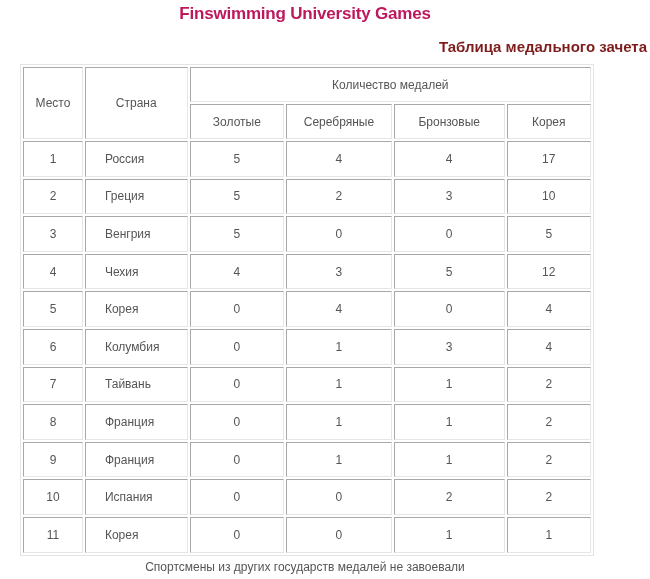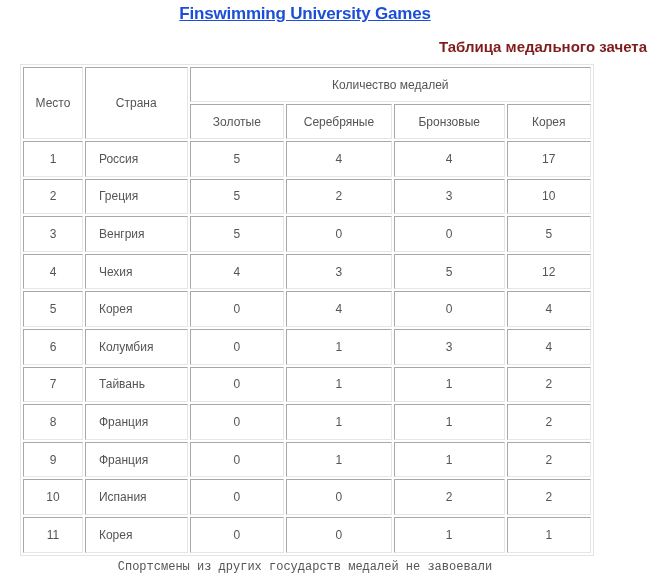--- a/index.html
+++ b/index.html
@@ -16,23 +16,22 @@
       color: #555555;
     }
     .page-title {
       position: absolute;
       left: 0;
       top: 4px;
       width: 610px;
       text-align: center;
       font-size: 17px;
       font-weight: bold;
-      color: #1d4ed8;
+      color: #be185d;
       letter-spacing: -0.2px;
-      text-decoration: underline;
     }
     .table-caption {
       position: absolute;
       right: 3px;
       top: 38px;
       font-size: 15px;
       font-weight: bold;
       color: #7f1d1d;
     }
     .medal-table {
@@ -58,37 +57,36 @@
       vertical-align: middle;
     }
     .medal-table th {
       height: 33px;
     }
     .medal-table td {
       height: 33.6px;
     }
     .medal-table td.country {
       text-align: left;
-      padding-left: 13px;
+      padding-left: 19px;
     }
     .col-place { width: 59px; }
     .col-country { width: 101px; }
     .col-gold { width: 93px; }
     .col-silver { width: 104px; }
     .col-bronze { width: 109px; }
     .col-total { width: 83px; }
     .footer-note {
       position: absolute;
       left: 0;
       top: 560px;
       width: 610px;
       text-align: center;
       font-size: 12px;
       color: #555555;
-      font-family: Liberation Mono, monospace;
     }
   </style>
 </head>
 <body>
 
 <div class="page-title">Finswimming University Games</div>
 <div class="table-caption">Таблица медального зачета</div>
 
 <table class="medal-table">
   <colgroup>

